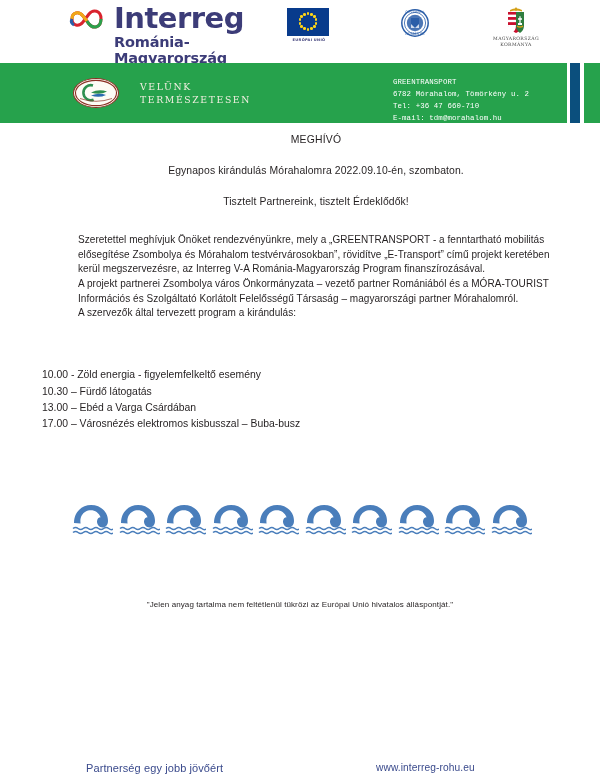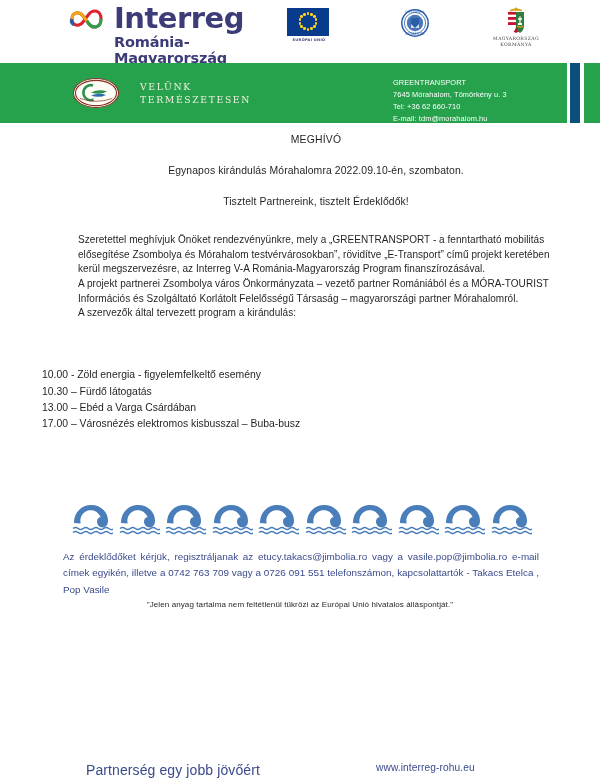--- a/index.html
+++ b/index.html
@@ -179,21 +179,21 @@
     font-size: 9.3px;
     color: #f3efe2;
     letter-spacing: 1.6px;
     line-height: 1.45;
   }
 
   .gt-info {
     position: absolute;
     left: 393px;
     top: 77px;
-    font-family: Liberation Sans, sans-serif;
+    font-family: Liberation Mono, monospace;
     font-size: 7.4px;
     color: #ffffff;
     line-height: 1.62;
     letter-spacing: 0.1px;
   }
 
   
   .body-text {
     position: absolute;
     left: 16px;
@@ -273,21 +273,21 @@
     position: absolute;
     left: 0;
     top: 762px;
     width: 600px;
     height: 22px;
   }
   .footer-left {
     position: absolute;
     left: 86px;
     top: 0;
-    font-size: 14px;
+    font-size: 11px;
     color: #3a4a8c;
     letter-spacing: 0.1px;
   }
   .footer-right {
     position: absolute;
     left: 376px;
     top: 0;
     font-size: 10.2px;
     color: #3a4a8c;
     letter-spacing: 0.1px;
@@ -390,22 +390,22 @@
       </svg>
     </div>
     <div class="velunk-text">
       <div>VELÜNK</div>
       <div>TERMÉSZETESEN</div>
     </div>
   </div>
 
   <div class="gt-info">
     <div>GREENTRANSPORT</div>
-    <div>7645 Mórahalom, Tömörkény u. 3</div>
-    <div>Tel: +36 62 660-710</div>
+    <div>6782 Mórahalom, Tömörkény u. 2</div>
+    <div>Tel: +36 47 660-710</div>
     <div>E-mail: tdm@morahalom.hu</div>
   </div>
 
   <div class="body-text">
 
     <div class="doc-title">MEGHÍVÓ</div>
 
     <div class="spacer-20"></div>
     <div class="line-center">Egynapos kirándulás Mórahalomra 2022.09.10-én, szombaton.</div>
 
@@ -471,21 +471,20 @@
       <path d="M1 25.5 q2.6 -2 5.1 0 q2.6 2 5.1 0 q2.6 -2 5.1 0 q2.6 2 5.1 0 q2.6 -2 5.1 0 q2.6 2 5.1 0 q2.6 -2 5.1 0 q2.6 2 4.3 0.6" fill="none" stroke="#4a7ebb" stroke-width="1.5"></path>
       <path d="M1 29.5 q2.6 -2 5.1 0 q2.6 2 5.1 0 q2.6 -2 5.1 0 q2.6 2 5.1 0 q2.6 -2 5.1 0 q2.6 2 5.1 0 q2.6 -2 5.1 0 q2.6 2 4.3 0.6" fill="none" stroke="#4a7ebb" stroke-width="1.5"></path>
     </svg>
     <svg class="wave-icon" viewBox="0 0 41 33">
       <path d="M2 20 C2 9, 10 2, 19 2 C29 2, 36 9, 36 18 C36 22, 33.5 24.5, 30.5 24.5 C27.5 24.5, 25 22, 25 18.6 C25 15.8, 26.8 14.3, 28.6 14.3 C26.5 8.6, 21 6, 16 7.6 C10 9.6, 7.6 15, 8.6 20.4 Z" fill="#4a7ebb"></path>
       <path d="M1 25.5 q2.6 -2 5.1 0 q2.6 2 5.1 0 q2.6 -2 5.1 0 q2.6 2 5.1 0 q2.6 -2 5.1 0 q2.6 2 5.1 0 q2.6 -2 5.1 0 q2.6 2 4.3 0.6" fill="none" stroke="#4a7ebb" stroke-width="1.5"></path>
       <path d="M1 29.5 q2.6 -2 5.1 0 q2.6 2 5.1 0 q2.6 -2 5.1 0 q2.6 2 5.1 0 q2.6 -2 5.1 0 q2.6 2 5.1 0 q2.6 -2 5.1 0 q2.6 2 4.3 0.6" fill="none" stroke="#4a7ebb" stroke-width="1.5"></path>
     </svg>
   </div>
 
-  <div class="contact">Az érdeklődőket kérjük, regisztráljanak az etucy.takacs@jimbolia.ro vagy a vasile.pop@jimbolia.ro e-mail címek egyikén, illetve a 0742 763 709 vagy a 0726 091 551 telefonszámon, kapcsolattartók - Takacs Etelca , Pop Vasile</div>
 
   <div class="disclaimer">"Jelen anyag tartalma nem feltétlenül tükrözi az Európai Unió hivatalos álláspontját."</div>
 
   <div class="footer">
     <div class="footer-left">Partnerség egy jobb jövőért</div>
     <div class="footer-right">www.interreg-rohu.eu</div>
   </div>
 
 </div>
 

